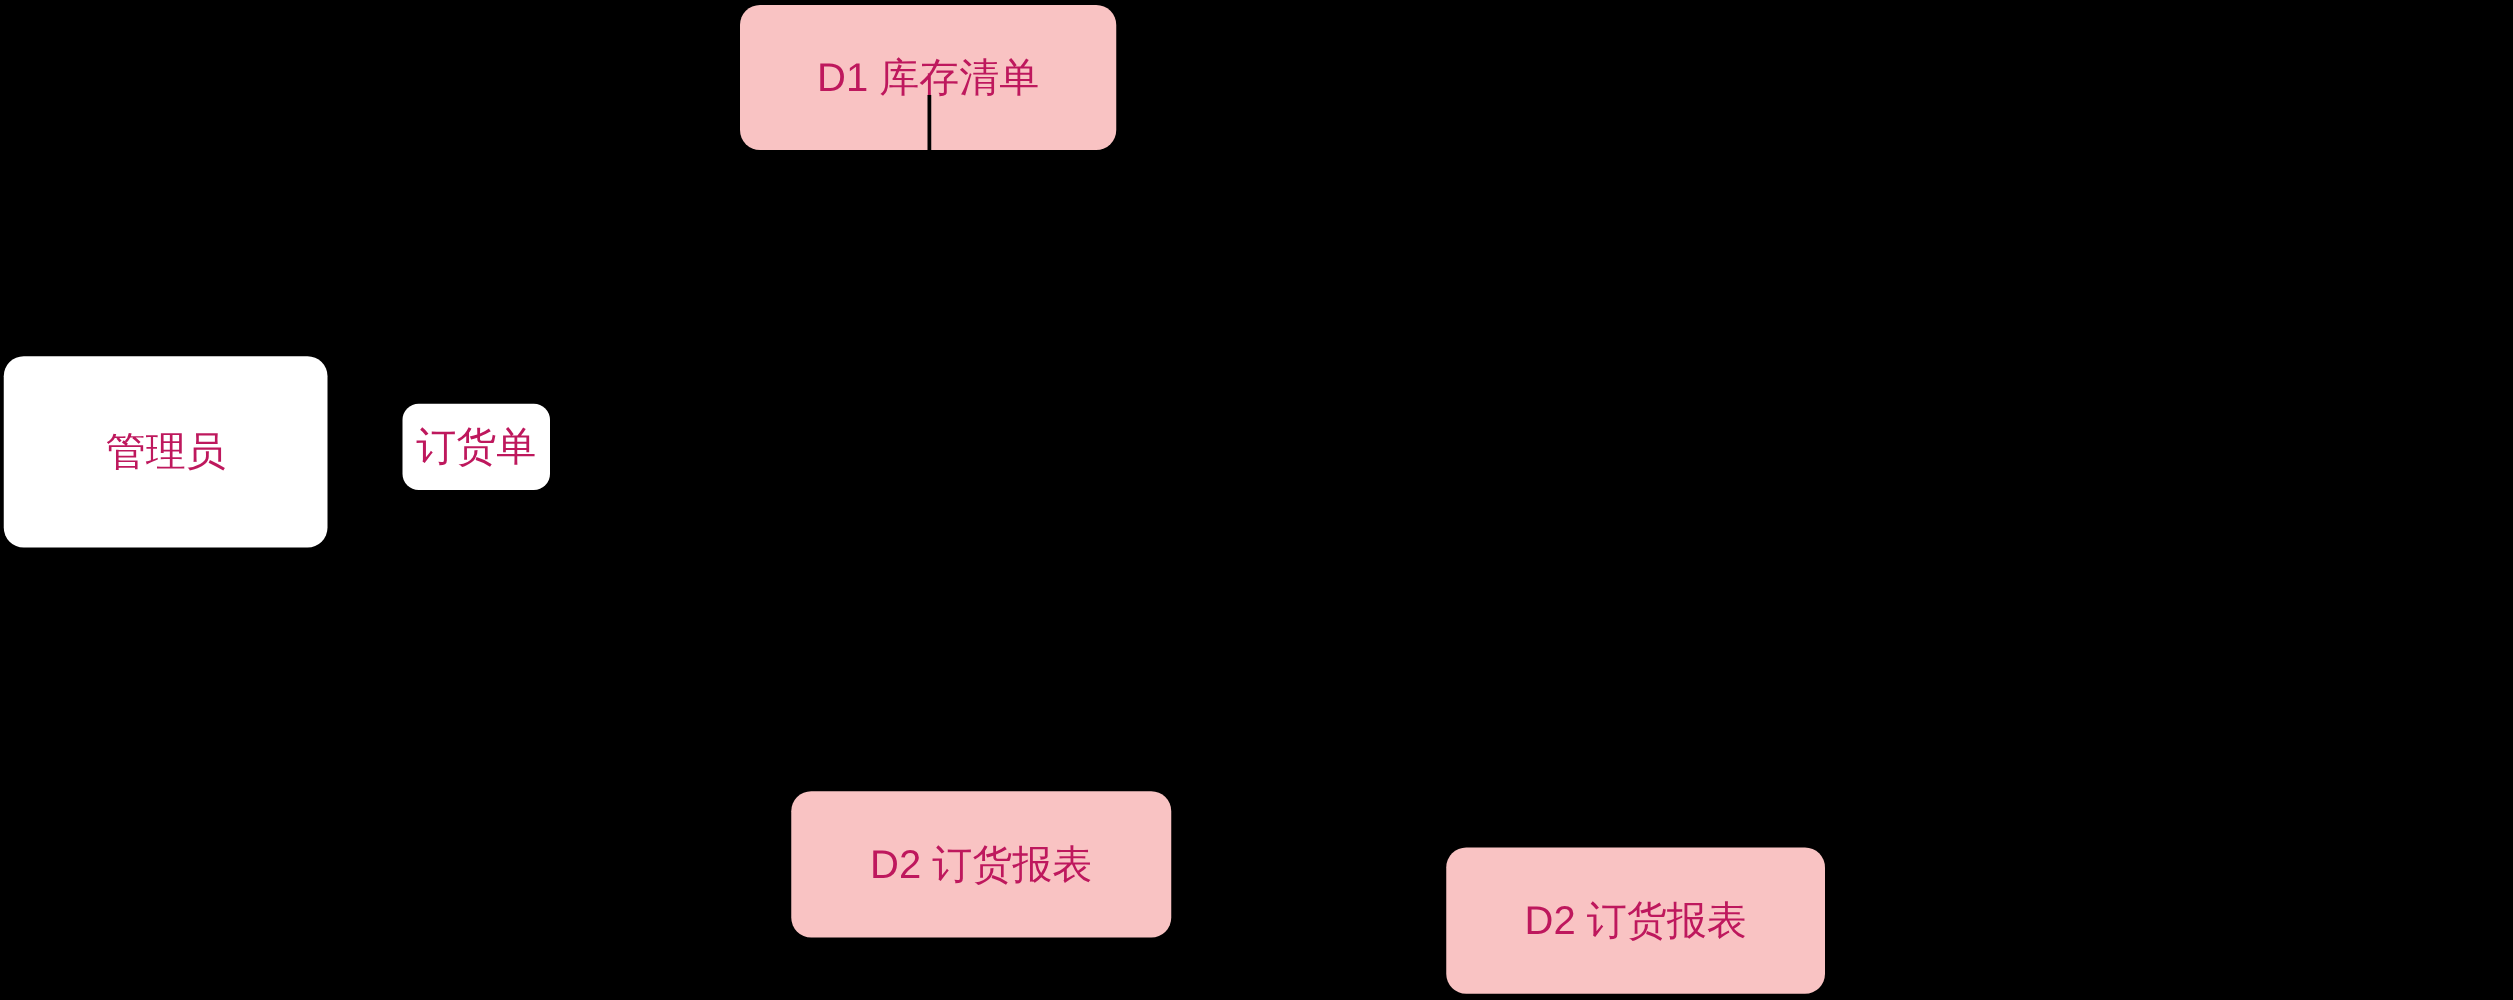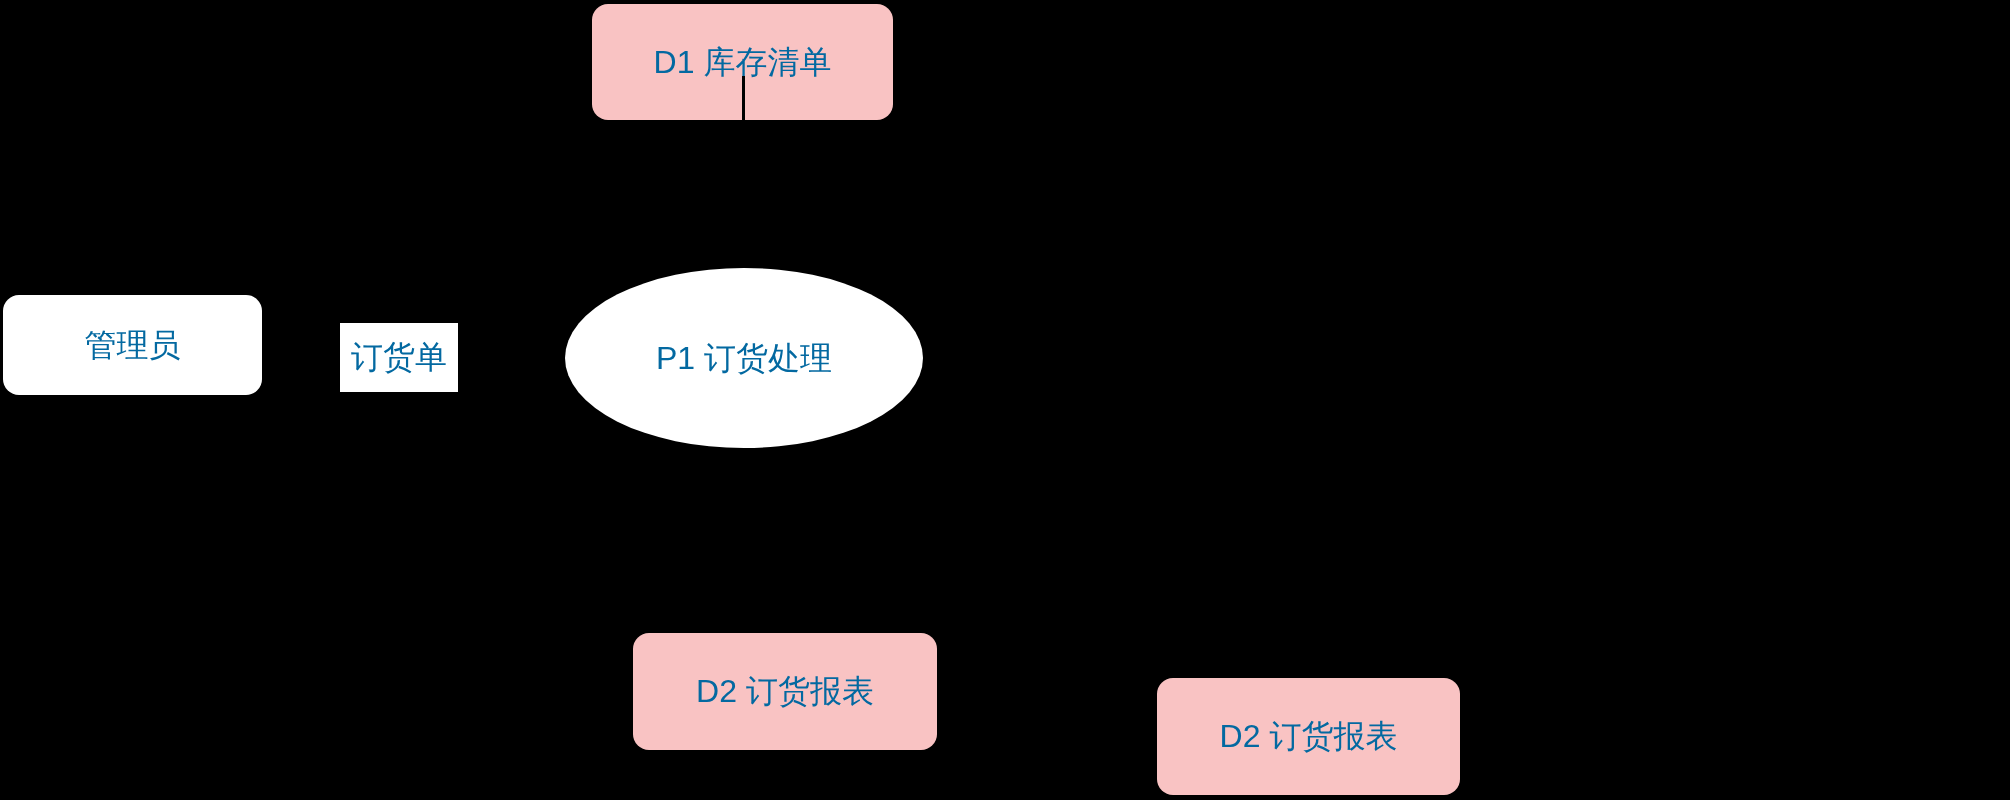--- a/index.html
+++ b/index.html
@@ -14,34 +14,34 @@
     background: #000000;
     overflow: hidden;
     font-family: "Liberation Sans", sans-serif;
   }
   .node {
     position: absolute;
     display: flex;
     align-items: center;
     justify-content: center;
     text-align: center;
-    color: #0369a1;
+    color: #be185d;
     font-size: 32px;
     line-height: 1.2;
     white-space: nowrap;
   }
   .fill-white { background: #ffffff; }
   .fill-pink  { background: #f9c3c3; }
   .rounded    { border-radius: 16px; }
   .ellipse    { border-radius: 50%; }
 
   
   .n-d1        { left: 592px;  top: 4px;   width: 301px; height: 116px; }
-  .n-admin     { left: 3px;    top: 295px; width: 259px; height: 100px; align-items: center; }
-  .n-orderform { left: 340px;  top: 323px; width: 118px; height: 69px;  }
+  .n-admin     { left: 3px;    top: 285px; width: 259px; height: 153px; align-items: center; }
+  .n-orderform { left: 322px;  top: 323px; width: 118px; height: 69px; border-radius: 13px;  }
   .n-p1a       { left: 565px;  top: 268px; width: 358px; height: 180px; }
   .n-p1b       { left: 1118px; top: 265px; width: 357px; height: 182px; }
   .n-purchaser { left: 1750px; top: 295px; width: 253px; height: 125px; }
   .n-d2a       { left: 633px;  top: 633px; width: 304px; height: 117px; }
   .n-d2b       { left: 1157px; top: 678px; width: 303px; height: 117px; }
 
   
   .connector-d1 {
     position: absolute;
     left: 742px;
@@ -63,23 +63,20 @@
   <div class="connector-d1"></div>
 
   <div class="node fill-white rounded n-admin">
     <span>管理员</span>
   </div>
 
   <div class="node fill-white n-orderform">
     <span>订货单</span>
   </div>
 
-  <div class="node fill-white ellipse n-p1a">
-    <span>P1 订货处理</span>
-  </div>
 
 
 
   <div class="node fill-pink rounded n-d2a">
     <span>D2 订货报表</span>
   </div>
 
   <div class="node fill-pink rounded n-d2b">
     <span>D2 订货报表</span>
   </div>

